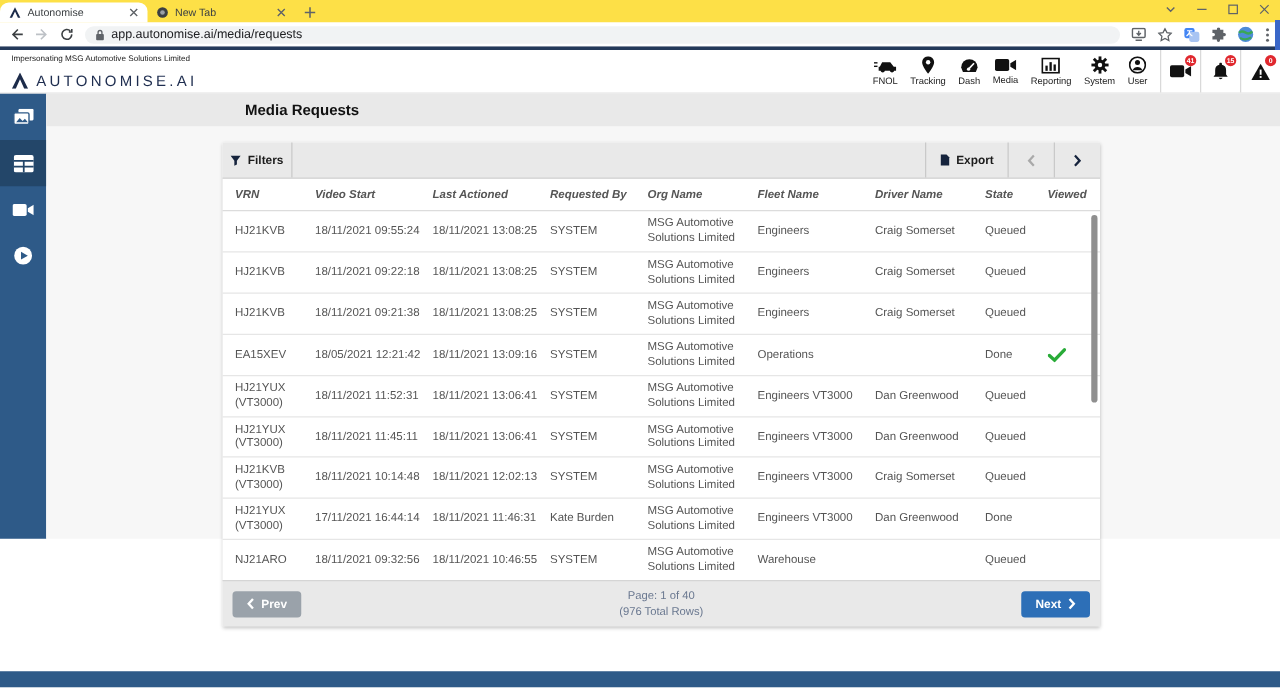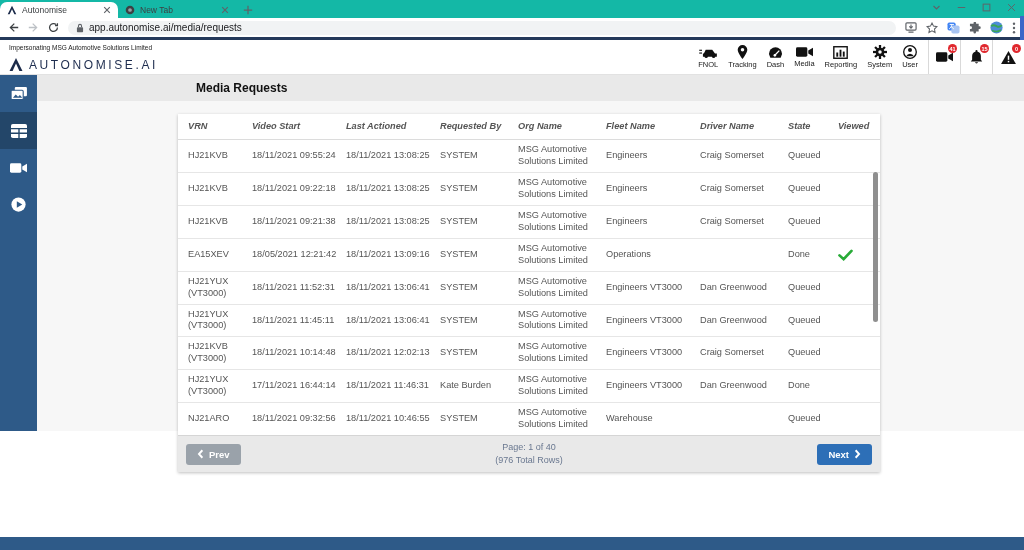--- a/index.html
+++ b/index.html
@@ -1,21 +1,21 @@
 <!DOCTYPE html>
 <html><head>
 <meta charset="utf-8">
 <style>
   * { margin:0; padding:0; box-sizing:border-box; }
   html,body { width:1024px; height:550px; overflow:hidden; }
   body { font-family:"Liberation Sans","DejaVu Sans",sans-serif; background:#fff; position:relative; }
   svg { display:block; }
 
   
-  .tabstrip { height:18px; background:#14b8a6; display:flex; align-items:flex-end; position:relative; }
+  .tabstrip { height:18px; background:#fde047; display:flex; align-items:flex-end; position:relative; }
   .tab { width:118px; height:16px; display:flex; align-items:center; gap:5px; padding:0 7px; font-size:8.5px; color:#3c4043; }
   .tab.active { background:#fff; border-radius:7px 7px 0 0; }
   .tab .title { flex:1; white-space:nowrap; overflow:hidden; }
   .newtab-btn { margin:0 0 3px 7px; color:#5f6368; }
   .win-controls { position:absolute; right:8px; top:3px; display:flex; gap:16px; align-items:center; color:#5f6368; }
 
   .urlbar { height:19px; background:#fff; display:flex; align-items:center; padding:0 8px; gap:9px; position:relative; }
   .nav-ic { color:#5f6368; }
   .nav-ic.dim { color:#bdc1c6; }
   .url-pill { flex:1; height:14px; background:#f1f3f4; border-radius:7px; display:flex; align-items:center; gap:5px; padding:0 8px; }
@@ -293,20 +293,45 @@
         </svg>
     </div>
   </aside>
 
   <main class="main">
     <div class="title-band">
       <span class="page-title">Media Requests</span>
     </div>
 
     <div class="card">
+      <div class="toolbar">
+        <div class="tb-btn filters-btn">
+          <svg width="9" height="9" viewBox="0 0 14 14">
+              <path d="M0.8 0.8h12.4L8.6 7.2v4.6l-3.2 1.6V7.2z" fill="#16243d"></path>
+            </svg>
+          <span>Filters</span>
+        </div>
+        <div class="tb-spacer"></div>
+        <div class="tb-btn export-btn">
+          <svg width="8" height="10" viewBox="0 0 11 14">
+              <path d="M0.8 0.8h6.4l3 3v9.4H0.8z" fill="#16243d"></path>
+            </svg>
+          <span>Export</span>
+        </div>
+        <div class="pg-chev prev">
+          <svg width="8" height="11" viewBox="0 0 10 16">
+              <path d="M8 2L2.5 8 8 14" fill="none" stroke="currentColor" stroke-width="2.6"></path>
+            </svg>
+        </div>
+        <div class="pg-chev next">
+          <svg width="8" height="11" viewBox="0 0 10 16">
+              <path d="M2 2l5.5 6L2 14" fill="none" stroke="currentColor" stroke-width="2.6"></path>
+            </svg>
+        </div>
+      </div>
 
       <div class="trow thead">
         <div class="cell hcell col-vrn">VRN</div>
         <div class="cell hcell">Video Start</div>
         <div class="cell hcell">Last Actioned</div>
         <div class="cell hcell">Requested By</div>
         <div class="cell hcell">Org Name</div>
         <div class="cell hcell">Fleet Name</div>
         <div class="cell hcell">Driver Name</div>
         <div class="cell hcell">State</div>

